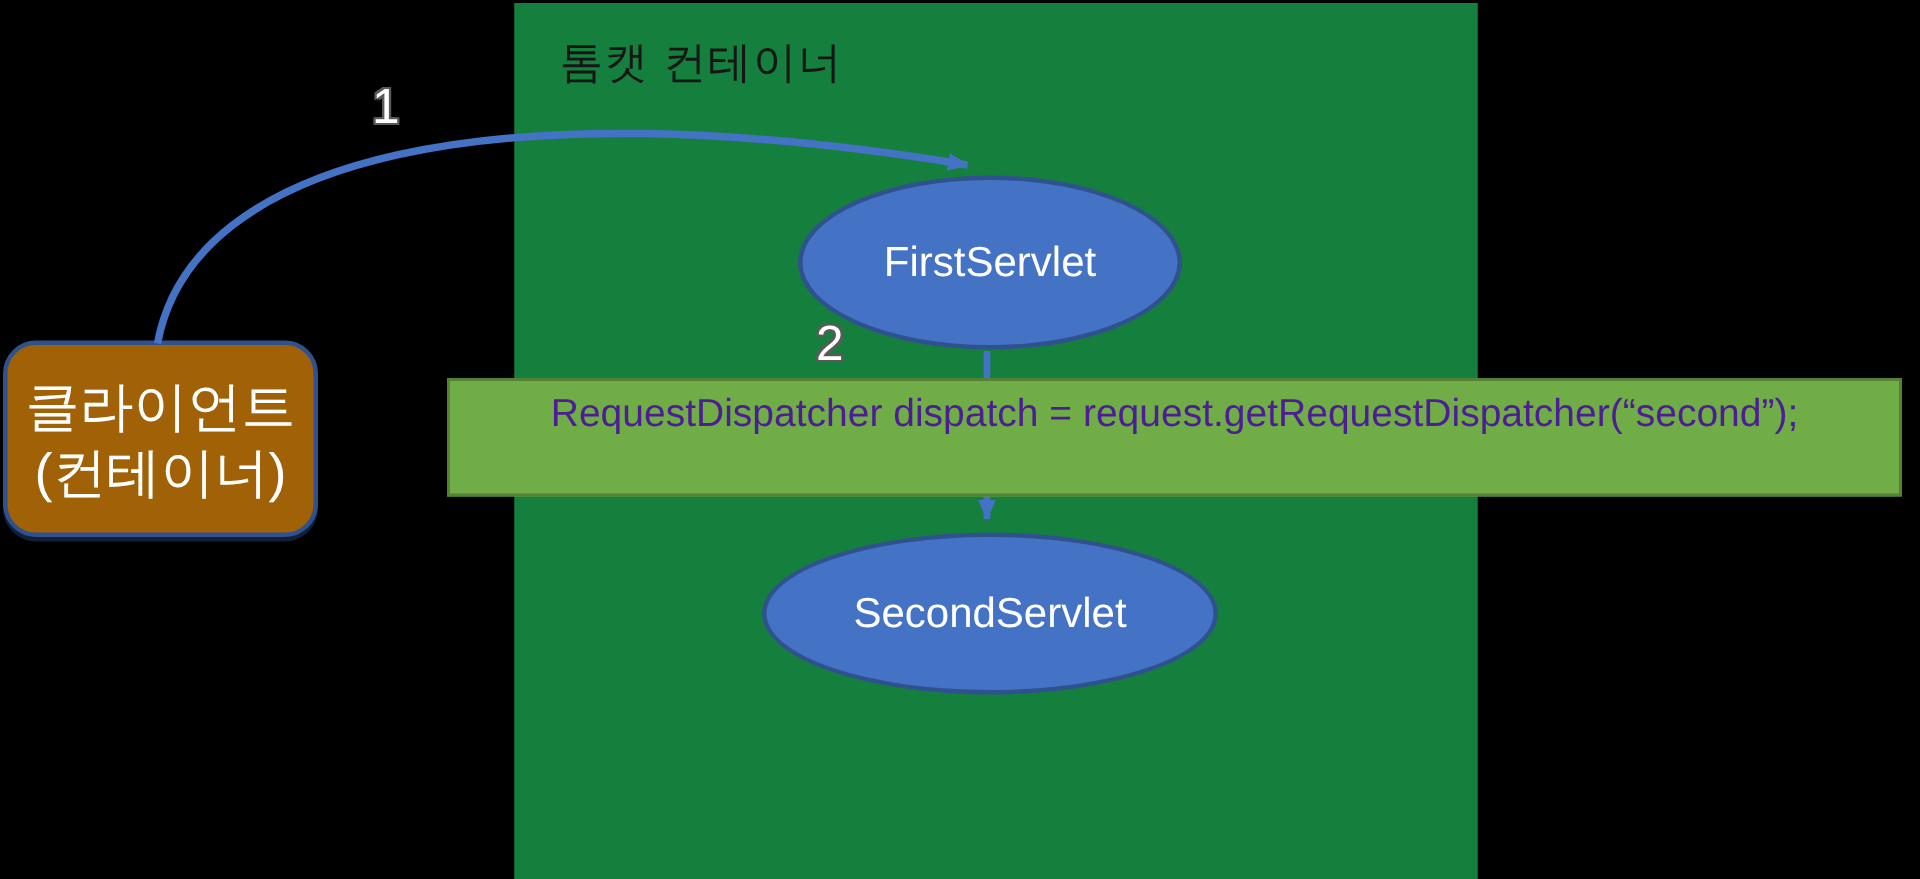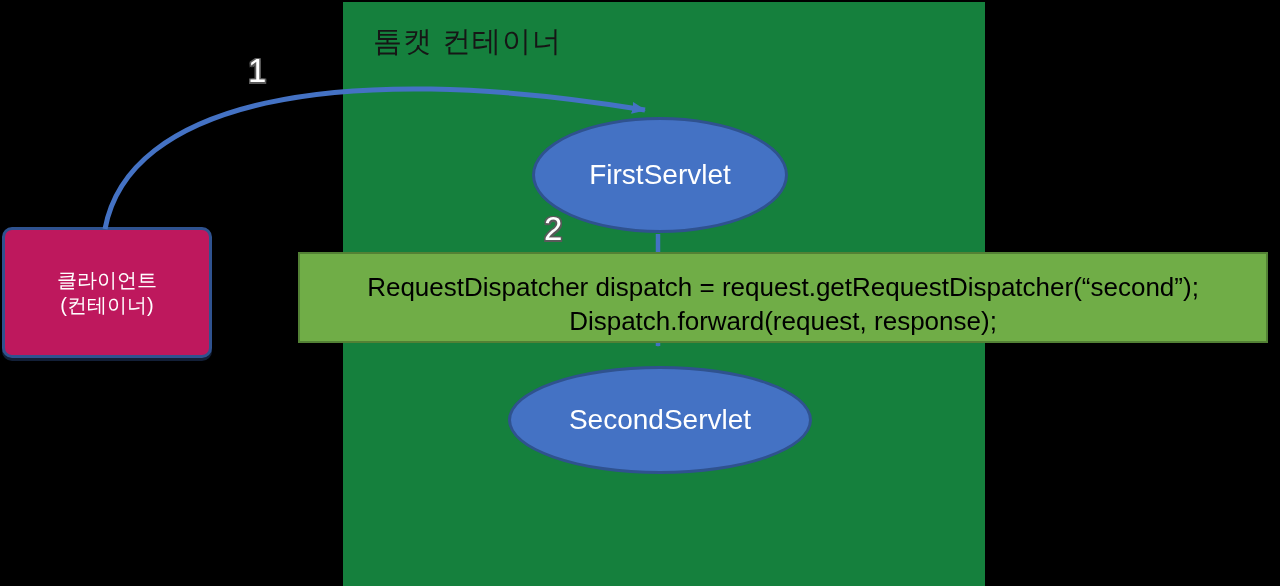--- a/index.html
+++ b/index.html
@@ -35,72 +35,72 @@
     letter-spacing: 1px;
     white-space: nowrap;
   }
   
   .client-box {
     position: absolute;
     left: 2px;
     top: 227px;
     width: 204px;
     height: 125px;
-    background: #be185d;
+    background: #a16207;
     border: 3px solid #2F528F;
-    border-radius: 10px;
+    border-radius: 22px;
     box-shadow: 0 3px 0 rgba(32, 56, 100, 0.55);
     display: flex;
     flex-direction: column;
     align-items: center;
     justify-content: center;
     color: #FFFFFF;
-    font-size: 20px;
+    font-size: 36px;
     line-height: 1.22;
     text-align: center;
     z-index: 2;
   }
   
   .servlet-ellipse {
     position: absolute;
     background: #4472C4;
     border: 3px solid #2F528F;
     border-radius: 50%;
     display: flex;
     align-items: center;
     justify-content: center;
     color: #ffffff;
     font-size: 28px;
     z-index: 2;
   }
   .first-servlet  { left: 532px; top: 117px; width: 250px; height: 110px; }
-  .second-servlet { left: 508px; top: 366px; width: 298px; height: 102px; }
+  .second-servlet { left: 508px; top: 355px; width: 298px; height: 102px; }
   
   .arrow-layer {
     position: absolute;
     left: 0; top: 0;
     width: 1280px;
     height: 586px;
     z-index: 5;
     pointer-events: none;
   }
   
   .code-box {
     position: absolute;
     left: 298px;
     top: 252px;
     width: 966px;
     height: 71px;
     background: #70AD47;
     border: 2px solid #538135;
-    color: #000000;
+    color: #4c1d95;
     font-size: 26px;
     line-height: 34px;
     text-align: center;
-    padding-top: 16px;
+    padding-top: 4px;
     z-index: 6;
     white-space: nowrap;
   }
   
   .step-label {
     position: absolute;
     color: #FFFFFF;
     font-size: 33px;
     font-weight: 400;
     z-index: 7;
@@ -146,19 +146,18 @@
       </marker>
     </defs>
 
     <path d="M105,229 C128,104 330,58 645,110" fill="none" stroke="#4472C4" stroke-width="5" marker-end="url(#ah)"></path>
 
     <path d="M658,234 L658,346" fill="none" stroke="#4472C4" stroke-width="4.5" marker-end="url(#ah)"></path>
   </svg>
 
   <div class="code-box">
     <div>RequestDispatcher dispatch = request.getRequestDispatcher(“second”);</div>
-    <div>Dispatch.forward(request, response);</div>
   </div>
 
   <div class="step-label step-1">1</div>
   <div class="step-label step-2">2</div>
 
 </div>
 
 </body></html>

